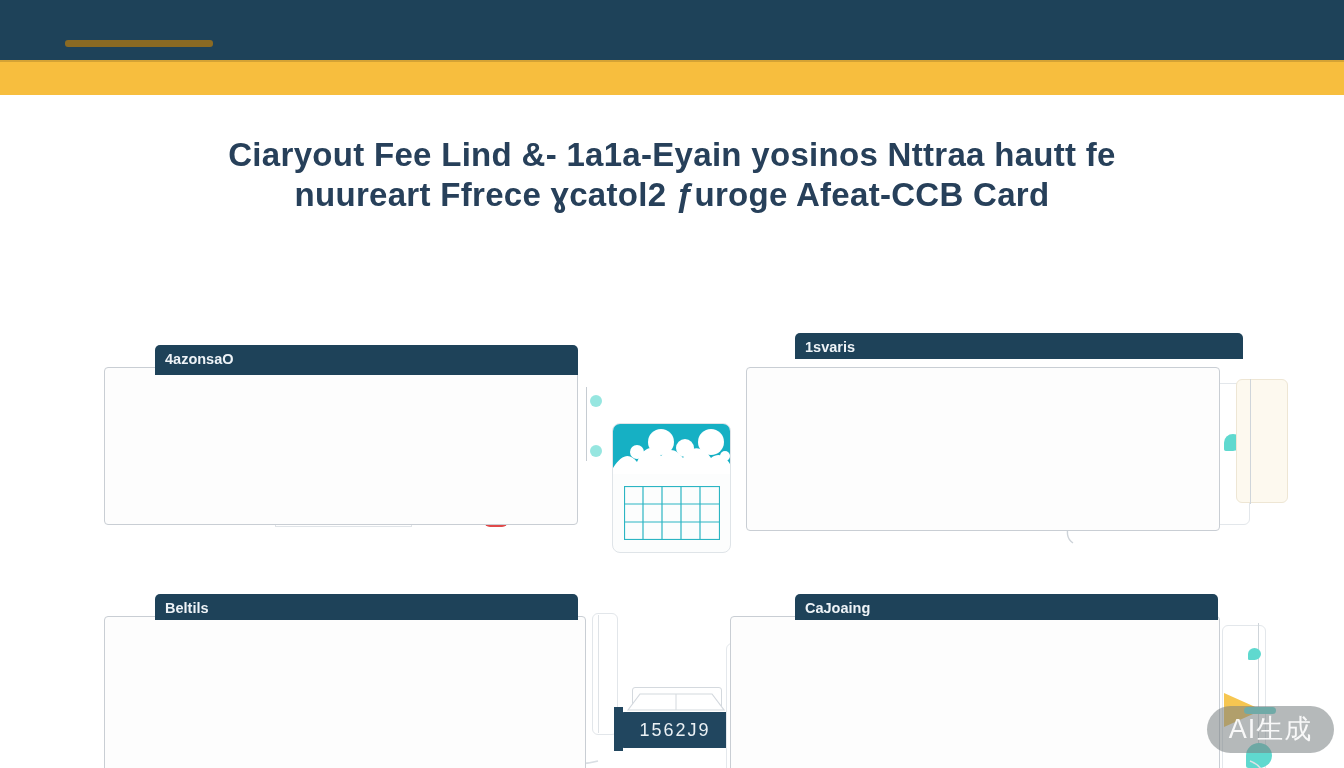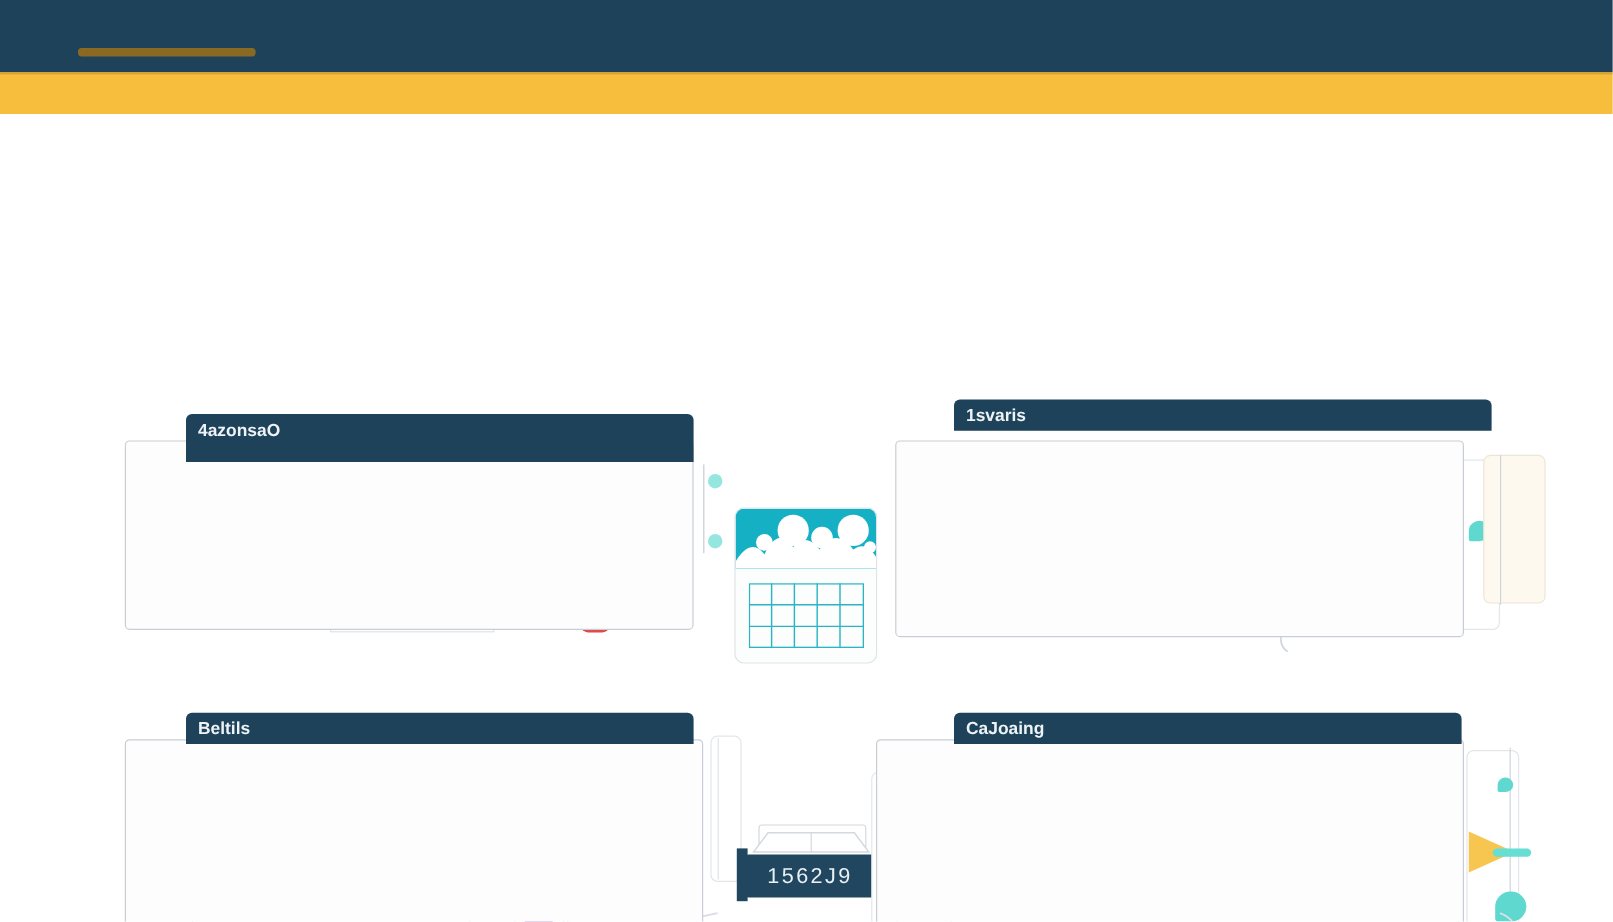--- a/index.html
+++ b/index.html
@@ -251,24 +251,26 @@
 <body>
 
 <div id="top-navy-bar">
   <div id="top-navy-accent"></div>
 </div>
 <div id="top-yellow-band"></div>
 
 <div id="canvas">
 
   <div id="page-title">
+    <span class="t-line">Ciaryout Fee Lind &amp;- 1a1a-Eyain yosinos Nttraa hautt fe</span>
+    <span class="t-line">nuureart Ffrece ɣcatol2 ƒuroge Afeat-CCB Card</span>
   </div>
 
   <div class="card">
-    <div class="card-header" style="left:155px; top:250px; width:423px; height:40px;">4azonsaO</div>
+    <div class="card-header" style="left:155px; top:250px; width:423px; height:30px;">4azonsaO</div>
     <div class="card-body" style="left:104px; top:272px; width:474px; height:158px;">
     </div>
 
     <div class="card-heading" style="left:222px; top:297px;">Huina t:hc·tt yuetfe·.fmouarylc Beltils</div>
 
     <div class="mint-panel" style="left:162px; top:338px; width:112px; height:92px; border-radius:2px;"></div>
     <div class="mint-pale" style="left:176px; top:364px; width:93px; height:66px; border-radius:4px;"></div>
     <div class="mint-soft" style="left:185px; top:382px; width:72px; height:5px; border-radius:2px;"></div>
     <div class="mint-soft" style="left:185px; top:393px; width:60px; height:4px; border-radius:2px;"></div>
 
@@ -400,13 +402,14 @@
     <div class="yellow-arrow" style="left:1224px; top:598px;"></div>
     <div class="teal-wave" style="left:1244px; top:612px; width:32px; height:7px;"></div>
     <div class="teal-blob" style="left:1246px; top:648px; width:26px; height:25px;"></div>
     <svg width="60" height="46" viewBox="0 0 60 46" style="position:absolute; left:1240px; top:662px;">
       <path d="M10 4 C26 10, 28 26, 14 38" stroke="#dde2e6" stroke-width="1.5" fill="none"></path>
     </svg>
 
     <div class="ghost-frame" style="left:726px; top:548px; width:20px; height:140px; border-color:#e4e8ec;"></div>
   </div>
 
+  <div id="watermark">AI生成</div>
 </div>
 
 </body></html>

